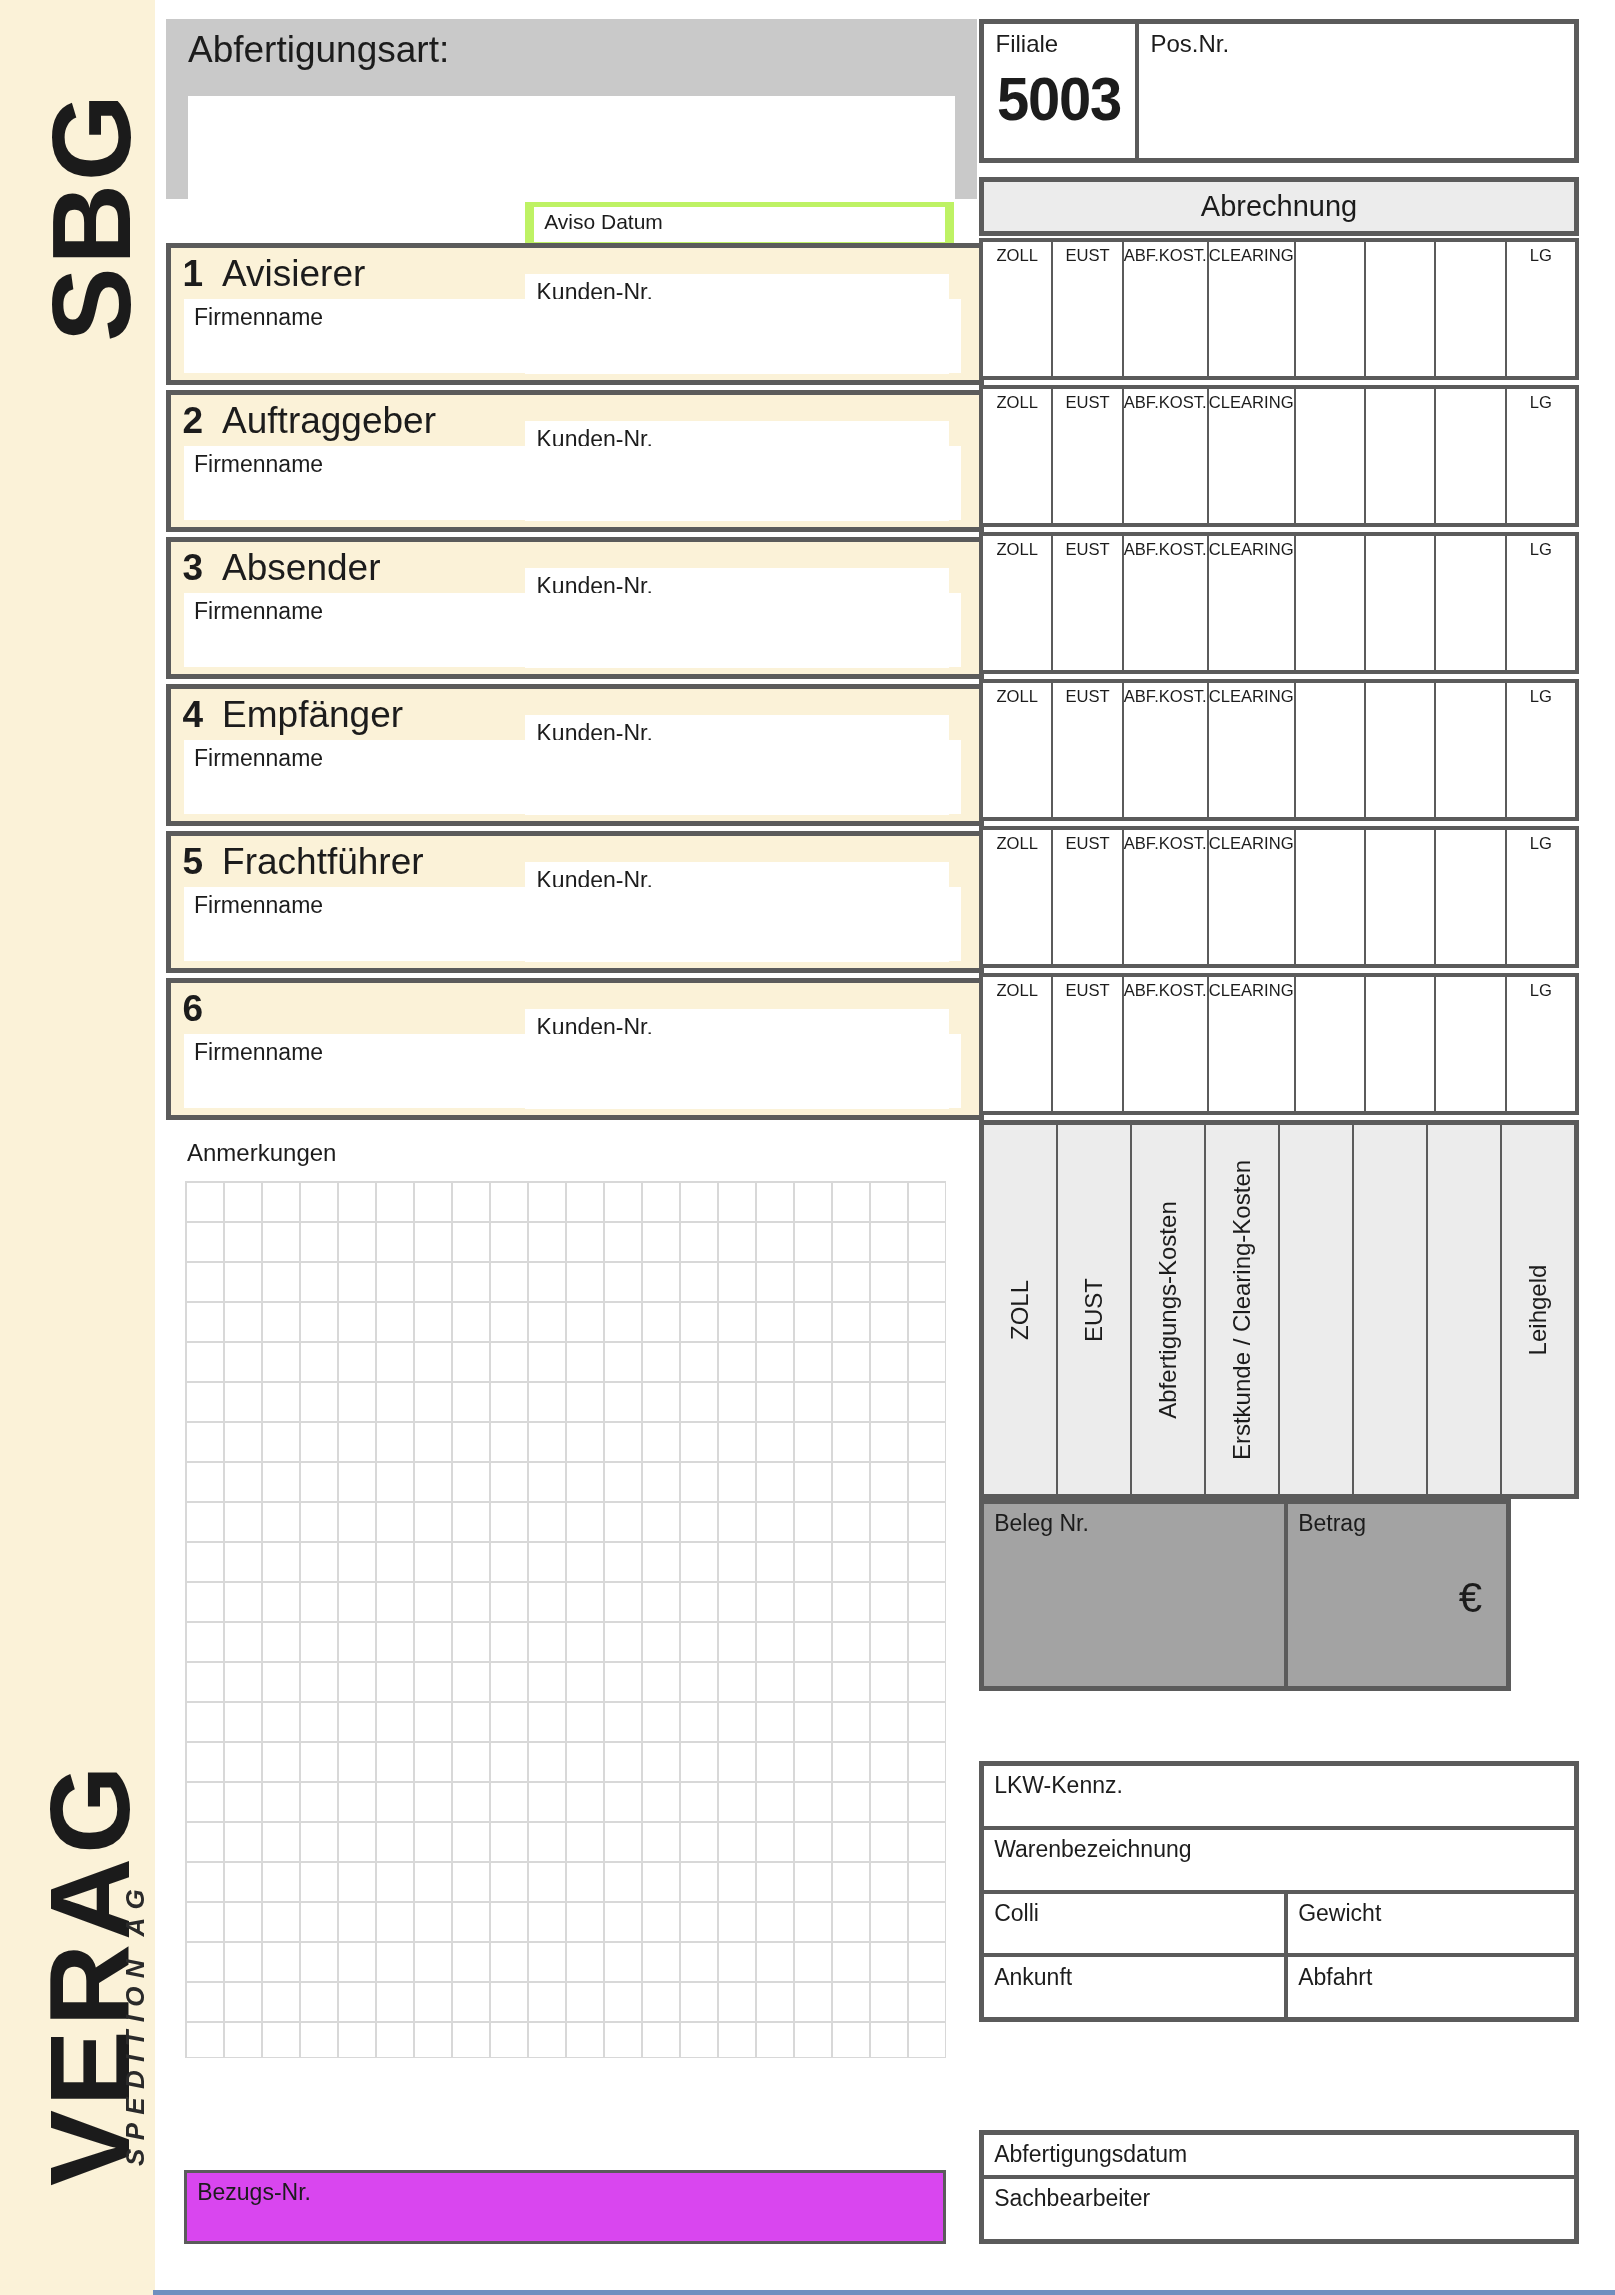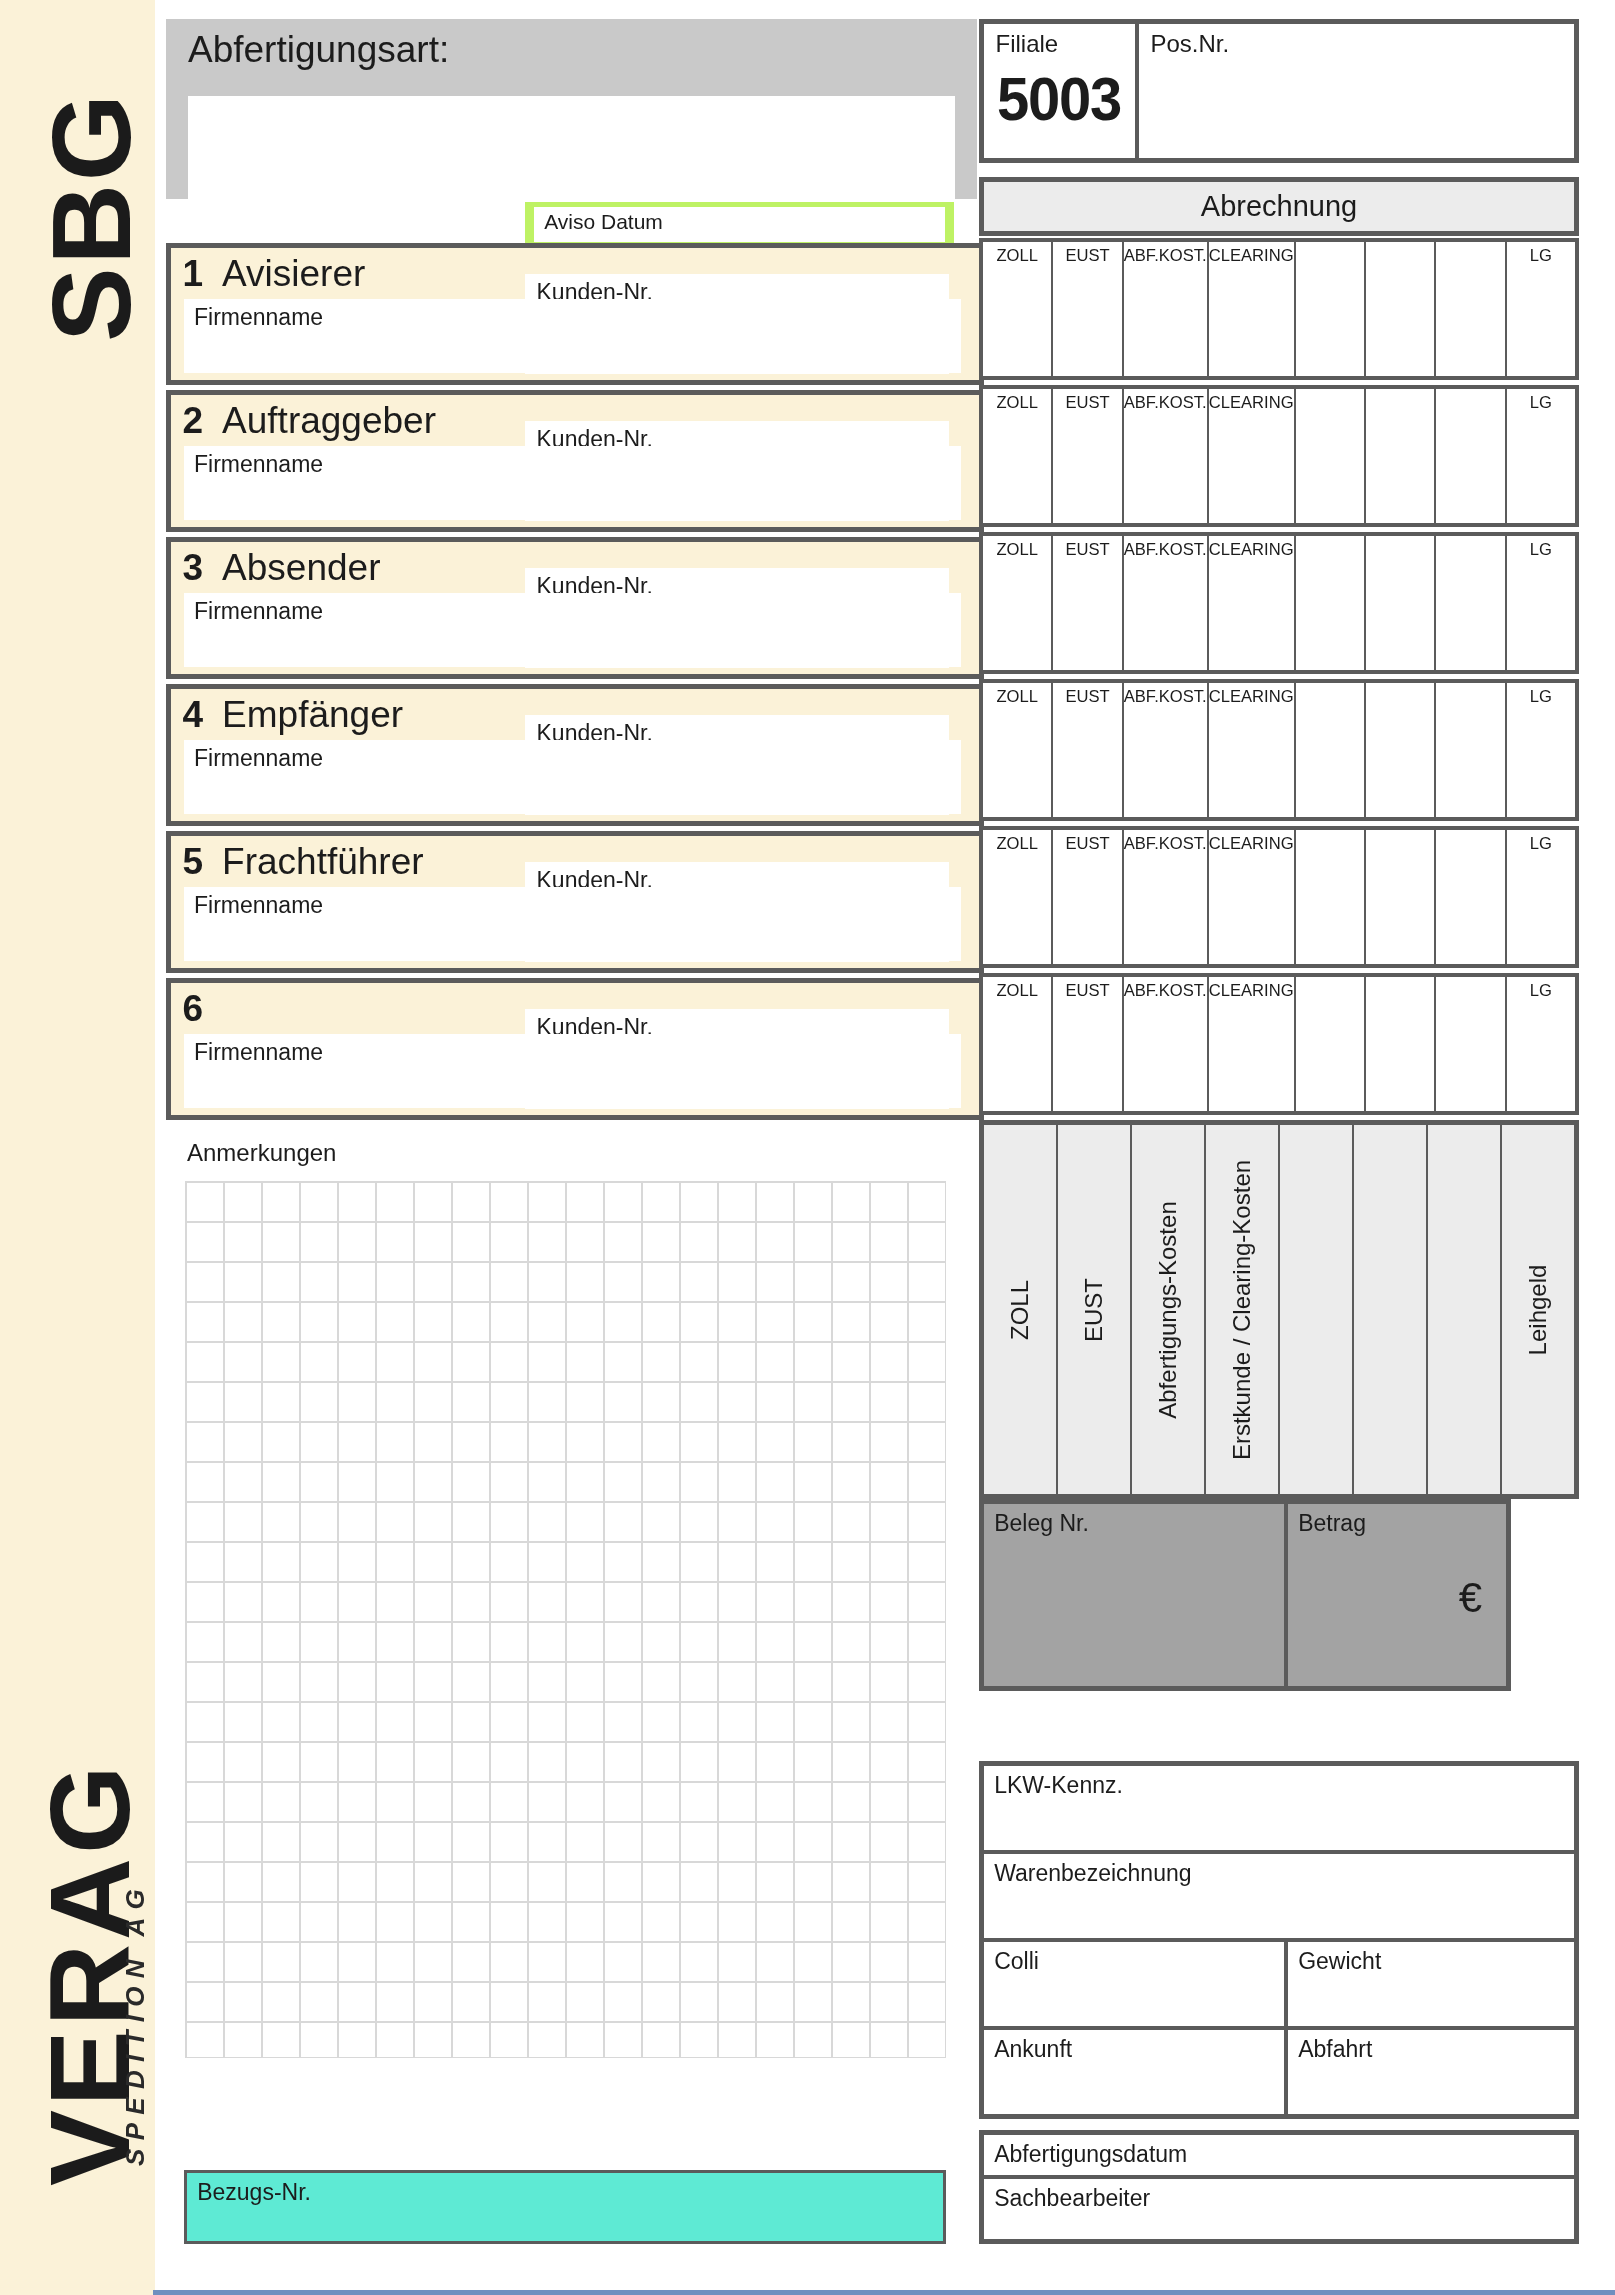--- a/index.html
+++ b/index.html
@@ -70,35 +70,35 @@
   .euro{position:absolute;right:24px;top:70px;font-size:42px;}
 
   
   .anm-label{left:187px;top:1139px;font-size:24px;}
   .anm-grid{left:185px;top:1181px;width:761px;height:877px;background-color:#ffffff;
             background-image:linear-gradient(to right,#d8d8d8 1.9px,transparent 1.9px),
                              linear-gradient(to bottom,#d8d8d8 1.9px,transparent 1.9px);
             background-size:38px 40px;border-right:1.9px solid #d8d8d8;border-bottom:1.9px solid #d8d8d8;}
 
   
-  .lkw-block{left:979px;top:1761px;width:600px;height:358px;border:5.1px solid #5b5b5b;background:#fff;
+  .lkw-block{left:979px;top:1761px;width:600px;height:261px;border:5.1px solid #5b5b5b;background:#fff;
              display:flex;flex-direction:column;}
   .lkw-row{flex:1;border-bottom:4.5px solid #5b5b5b;position:relative;display:flex;}
   .lkw-row:last-child{border-bottom:none;}
   .half-cell{width:300px;border-right:4.5px solid #5b5b5b;position:relative;}
   .half-cell2{flex:1;position:relative;}
 
   
   .abf-block{left:979px;top:2130px;width:600px;height:114px;border:5.1px solid #5b5b5b;background:#fff;
              display:flex;flex-direction:column;}
   .abf-row1{height:40px;border-bottom:4.5px solid #5b5b5b;position:relative;}
   .abf-row2{flex:1;position:relative;}
 
   
-  .bezugs-box{left:184px;top:2170px;width:762px;height:74px;border:3.8px solid #5b5b5b;background:#5eead4;position:relative;}
+  .bezugs-box{left:184px;top:2170px;width:762px;height:74px;border:3.8px solid #5b5b5b;background:#d946ef;position:relative;}
 
   
   .bottom-strip{left:153px;top:2290px;width:1463px;height:5.8px;background:#6f8fbf;}
 </style>
 </head>
 <body>
 
 <div class="page">
 
   <div class="abs sidebar">

